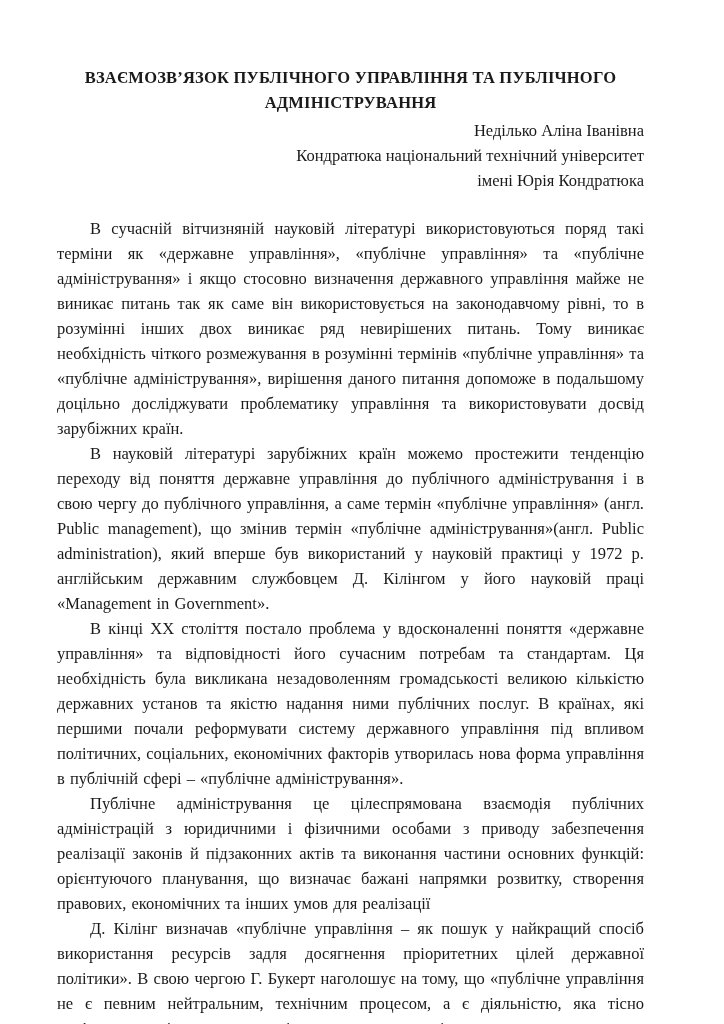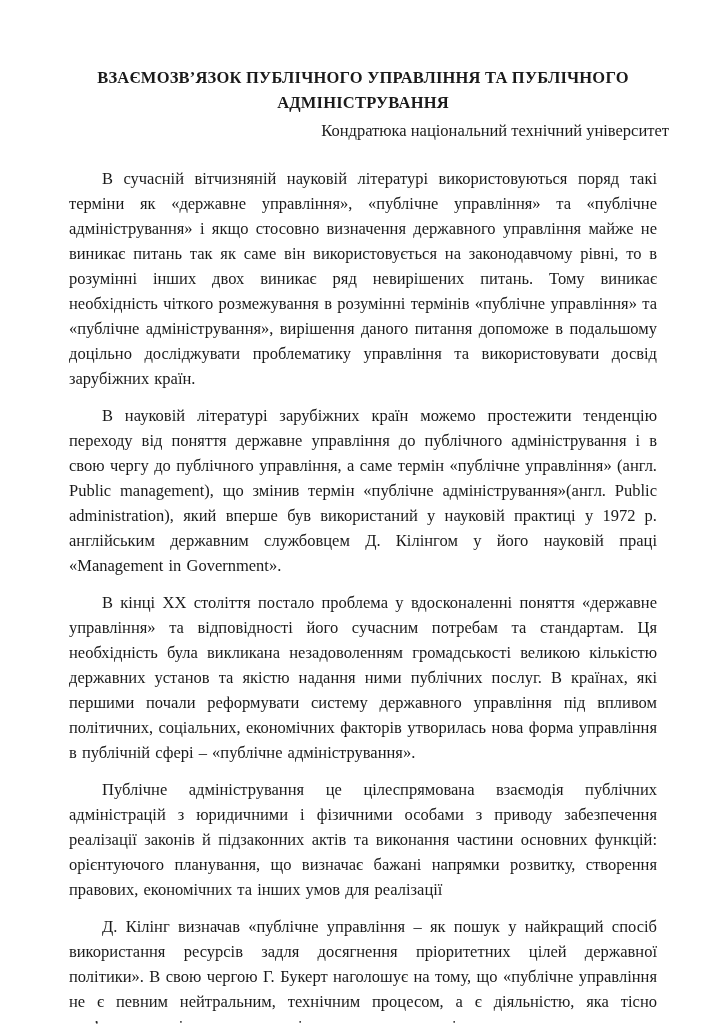--- a/index.html
+++ b/index.html
@@ -10,21 +10,21 @@
   .page {
     position: relative;
     width: 724px;
     height: 1024px;
     box-sizing: border-box;
     background: #ffffff;
     color: #1a1a1a;
     font-family: "Liberation Serif", "DejaVu Serif", serif;
     font-size: 16.5px;
     line-height: 25px;
-    padding: 65px 55px 0 57px;
+    padding: 65px 80px 0 57px;
     overflow: hidden;
   }
   .title {
     margin: 0;
     font-size: 16.5px;
     line-height: 25px;
     font-weight: bold;
     text-align: center;
     letter-spacing: 0.2px;
   }
@@ -33,33 +33,35 @@
     text-align: right;
   }
   .byline div {
     line-height: 25px;
   }
   .body-text {
     margin-top: 23px;
     text-align: justify;
   }
   .body-text p {
-    margin: 12px;
+    margin: 0;
     text-indent: 33px;
     word-spacing: 1px;
   }
 </style>
 </head>
 <body>
 
 <div class="page">
   <h1 class="title">ВЗАЄМОЗВ’ЯЗОК ПУБЛІЧНОГО УПРАВЛІННЯ ТА ПУБЛІЧНОГО АДМІНІСТРУВАННЯ</h1>
 
   <div class="byline">
+    <div>Неділько Аліна Іванівна</div>
     <div>Кондратюка національний технічний університет</div>
+    <div>імені Юрія Кондратюка</div>
   </div>
 
   <div class="body-text">
     <p>В сучасній вітчизняній науковій літературі використовуються поряд такі терміни як «державне управління», «публічне управління» та «публічне адміністрування» і якщо стосовно визначення державного управління майже не виникає питань так як саме він використовується на законодавчому рівні, то в розумінні інших двох виникає ряд невирішених питань. Тому виникає необхідність чіткого розмежування в розумінні термінів «публічне управління» та «публічне адміністрування», вирішення даного питання допоможе в подальшому доцільно досліджувати проблематику управління та використовувати досвід зарубіжних країн.</p>
     <p>В науковій літературі зарубіжних країн можемо простежити тенденцію переходу від поняття державне управління до публічного адміністрування і в свою чергу до публічного управління, а саме термін «публічне управління» (англ. Public management), що змінив термін «публічне адміністрування»(англ. Public administration), який вперше був використаний у науковій практиці у 1972 р. англійським державним службовцем Д. Кілінгом у його науковій праці «Management in Government».</p>
     <p>В кінці ХХ століття постало проблема у вдосконаленні поняття «державне управління» та відповідності його сучасним потребам та стандартам. Ця необхідність була викликана незадоволенням громадськості великою кількістю державних установ та якістю надання ними публічних послуг. В країнах, які першими почали реформувати систему державного управління під впливом політичних, соціальних, економічних факторів утворилась нова форма управління в публічній сфері – «публічне адміністрування».</p>
     <p>Публічне адміністрування це цілеспрямована взаємодія публічних адміністрацій з юридичними і фізичними особами з приводу забезпечення реалізації законів й підзаконних актів та виконання частини основних функцій: орієнтуючого планування, що визначає бажані напрямки розвитку, створення правових, економічних та інших умов для реалізації</p>
     <p>Д. Кілінг визначав «публічне управління – як пошук у найкращий спосіб використання ресурсів задля досягнення пріоритетних цілей державної політики». В свою чергою Г. Букерт наголошує на тому, що «публічне управління не є певним нейтральним, технічним процесом, а є діяльністю, яка тісно пов’язана з політикою, законом і громадянським суспільством».</p>
   </div>
 </div>

